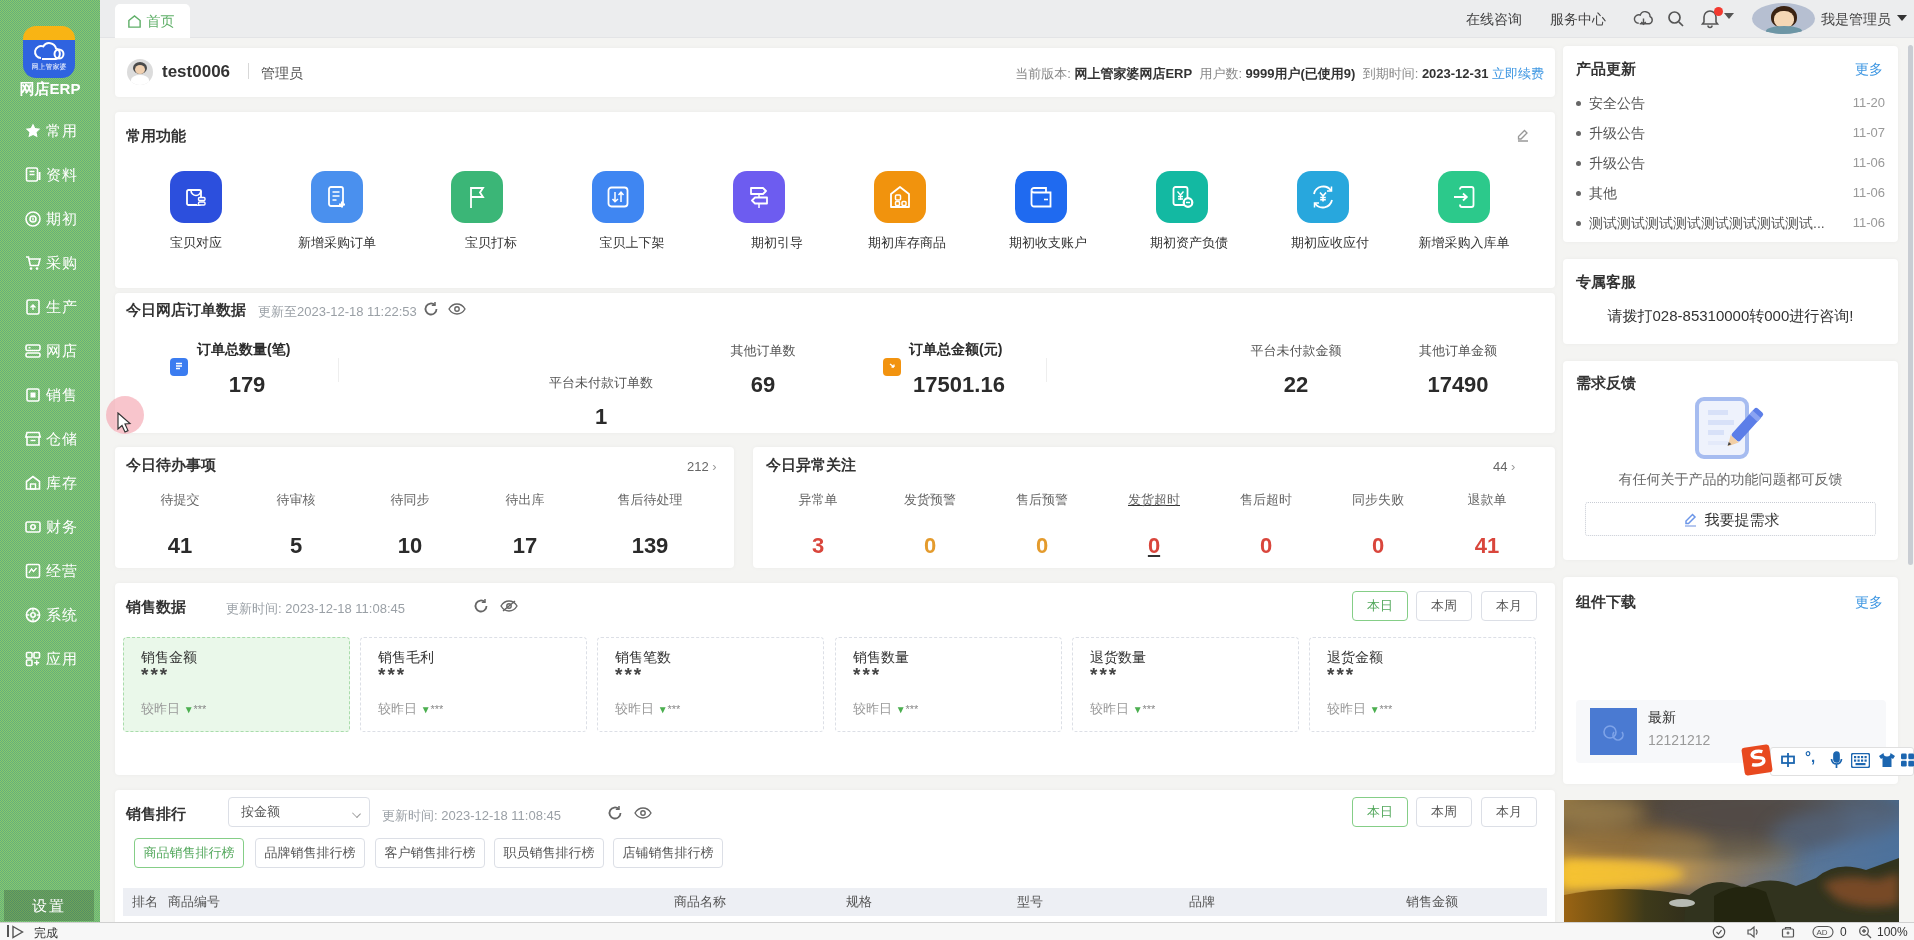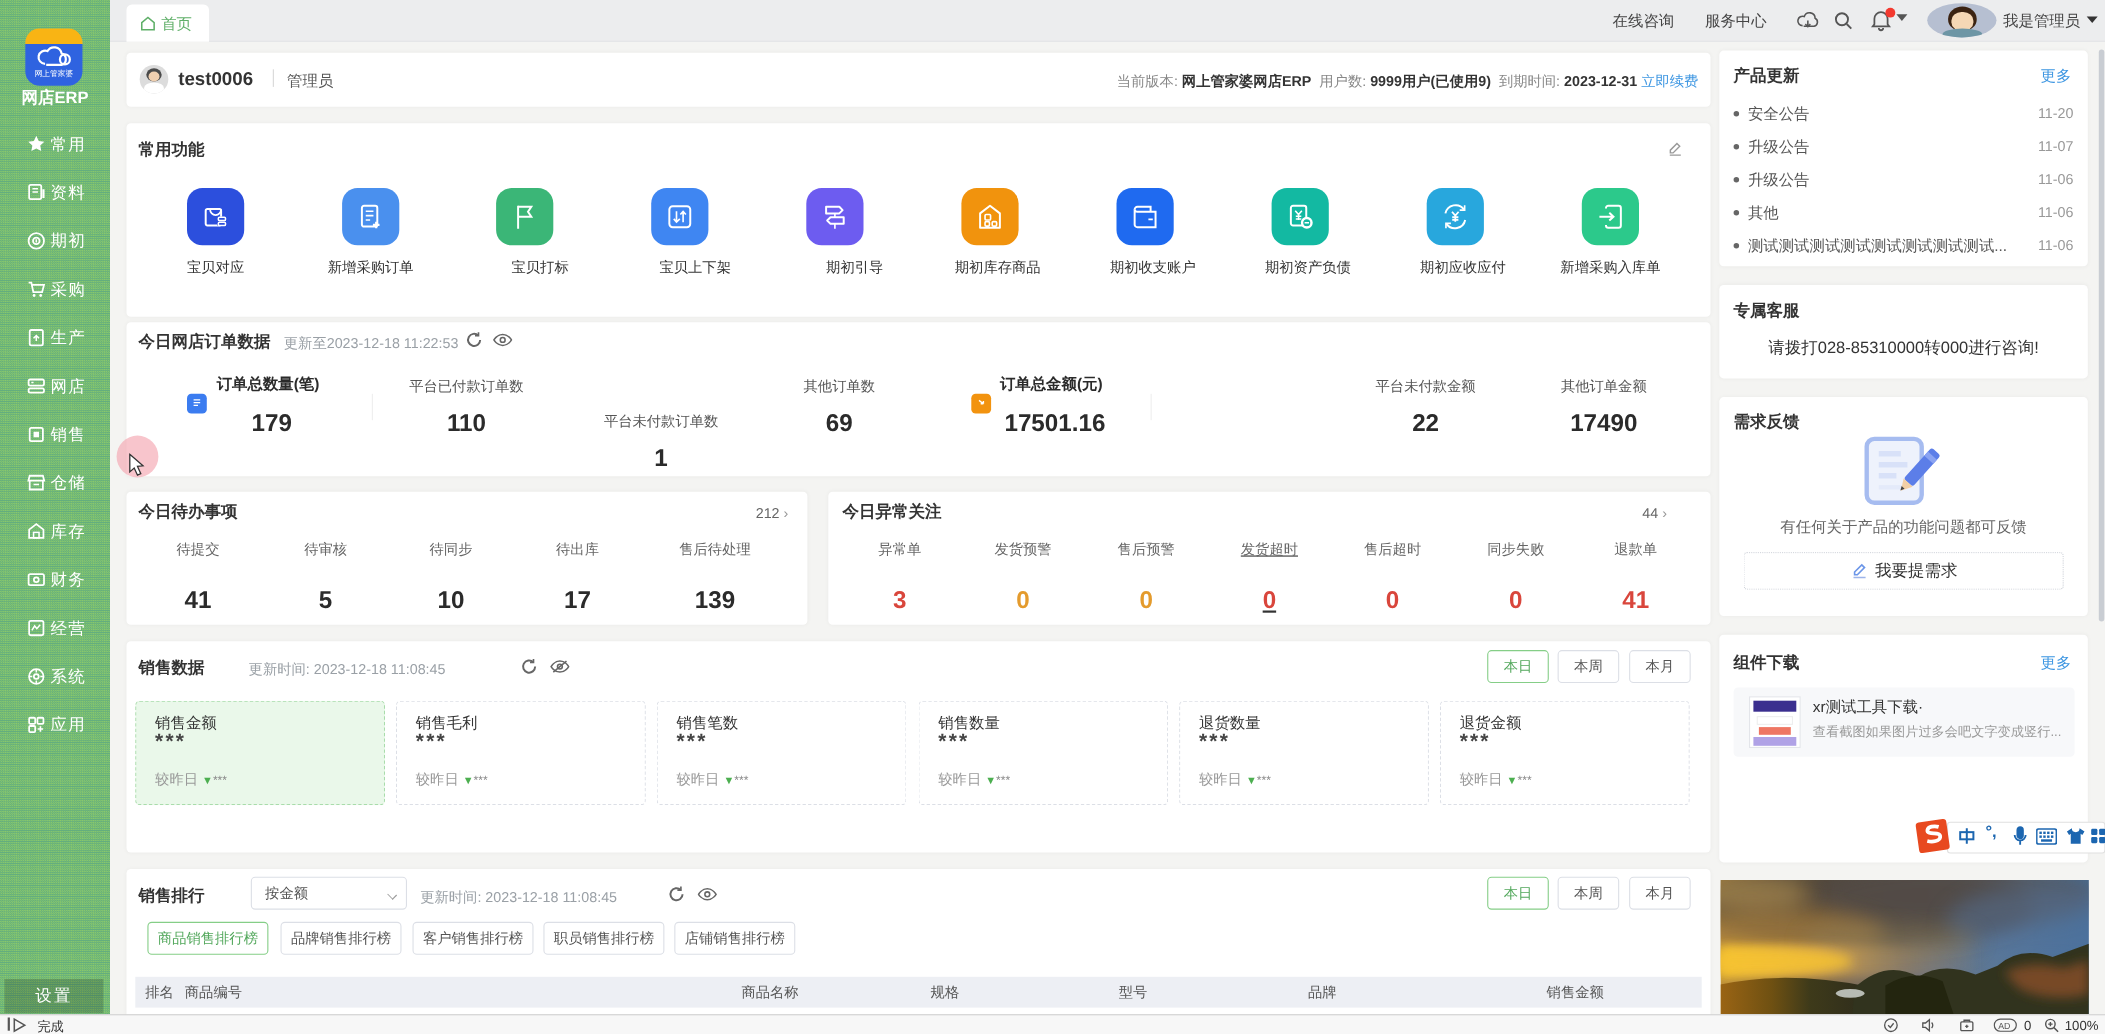--- a/index.html
+++ b/index.html
@@ -300,24 +300,20 @@
         <circle cx="9" cy="7" r="2.2"></circle>
       </svg>
   <div class="abs" style="left:55px;top:65px;width:18px;height:18px;border-radius:4px;background:#3b7cf0;">
     <svg style="position:absolute;left:3px;top:3px" width="12" height="12" viewBox="0 0 12 12" fill="none" stroke="#fff" stroke-width="1.3">
           <path d="M2 1.5h8v9H2z" fill="#3b7cf0" stroke="none"></path>
           <path d="M3 2.5h6M3 5h6M3 7.5h4"></path>
         </svg>
   </div>
   <div class="abs" style="left:82px;top:48px;font-size:14px;font-weight:bold;color:#2b2b2b;">订单总数量(笔)</div>
   <div class="abs" style="left:52px;top:79px;width:160px;text-align:center;font-size:22px;font-weight:bold;color:#2b2b2b;">179</div>
-  <div class="ostat" style="left:229px;top:49px;width:160px;">
-        <div class="l">平台已付款订单数</div>
-        <div class="v">110</div>
-      </div>
   <div class="ostat" style="left:406px;top:49px;width:160px;margin-top:32px;">
         <div class="l">平台未付款订单数</div>
         <div class="v">1</div>
       </div>
   <div class="ostat" style="left:568px;top:49px;width:160px;">
         <div class="l">其他订单数</div>
         <div class="v">69</div>
       </div>
   <div class="abs" style="left:223px;top:65px;width:1px;height:24px;background:#eee;"></div>
   <div class="abs" style="left:768px;top:65px;width:18px;height:18px;border-radius:4px;background:#f2930f;">
@@ -532,29 +528,29 @@
     <svg style="vertical-align:-3px;margin-right:6px;" width="17" height="17" viewBox="0 0 17 17" fill="none" stroke="#6c96e8" stroke-width="1.5">
           <path d="M10.5 3.5 13 6 6.5 12.5H4V10Z"></path>
           <path d="M3 15h11" stroke="#9db4ea"></path>
         </svg>我要提需求
   </div>
 </div>
 
 <div class="card" style="left:1563px;top:577px;width:335px;height:207px;">
   <div class="title abs" style="left:13px;top:16px;">组件下载</div>
   <div class="abs blue" style="left:292px;top:17px;font-size:14px;">更多</div>
-  <div class="abs" style="left:13px;top:48px;width:310px;height:63px;background:#f7f8fa;border-radius:4px;">
-    <div class="abs" style="left:14px;top:8px;width:47px;height:47px;background:#fff;border:1px solid #e3e5ea;overflow:hidden;">
-      <div class="abs" style="left:3px;top:3px;width:39px;height:10px;background:#3b2f8f;"></div>
-      <div class="abs" style="left:6px;top:17px;width:33px;height:8px;background:#fff;border:1px solid #eee;"></div>
-      <div class="abs" style="left:8px;top:27px;width:29px;height:7px;background:#e8482f;opacity:.75;"></div>
-      <div class="abs" style="left:3px;top:36px;width:39px;height:8px;background:#7b64d6;opacity:.6;"></div>
-    </div>
-    <div class="abs" style="left:72px;top:9px;font-size:14px;color:#333;">xr测试工具下载·</div>
-    <div class="abs" style="left:72px;top:32px;font-size:12px;color:#999;">查看截图如果图片过多会吧文字变成竖行...</div>
+  <div class="abs" style="left:13px;top:123px;width:310px;height:63px;background:#f7f8fa;border-radius:4px;">
+    <div class="abs" style="left:14px;top:8px;width:47px;height:47px;background:#4a7ad2;">
+      <svg class="abs" style="left:10px;top:14px;" width="26" height="20" viewBox="0 0 26 20" fill="none" stroke="#7ea3e8" stroke-width="1.6">
+            <circle cx="10" cy="10" r="6"></circle>
+            <path d="M14 10a5 5 0 1 0 8 0"></path>
+          </svg>
+    </div>
+    <div class="abs" style="left:72px;top:9px;font-size:14px;color:#333;">最新</div>
+    <div class="abs" style="left:72px;top:32px;font-size:14px;color:#999;">12121212</div>
   </div>
 </div>
 
 <div class="abs" style="left:1564px;top:800px;width:335px;height:122px;overflow:hidden;">
 <svg width="335" height="122" viewBox="0 0 335 122" preserveAspectRatio="none">
   <defs>
     <linearGradient id="sky1" x1="0" y1="0" x2="1" y2="0">
       <stop offset="0" stop-color="#bc8f3a"></stop>
             <stop offset="0.22" stop-color="#84683f"></stop>
             <stop offset="0.5" stop-color="#6e6c72"></stop>

